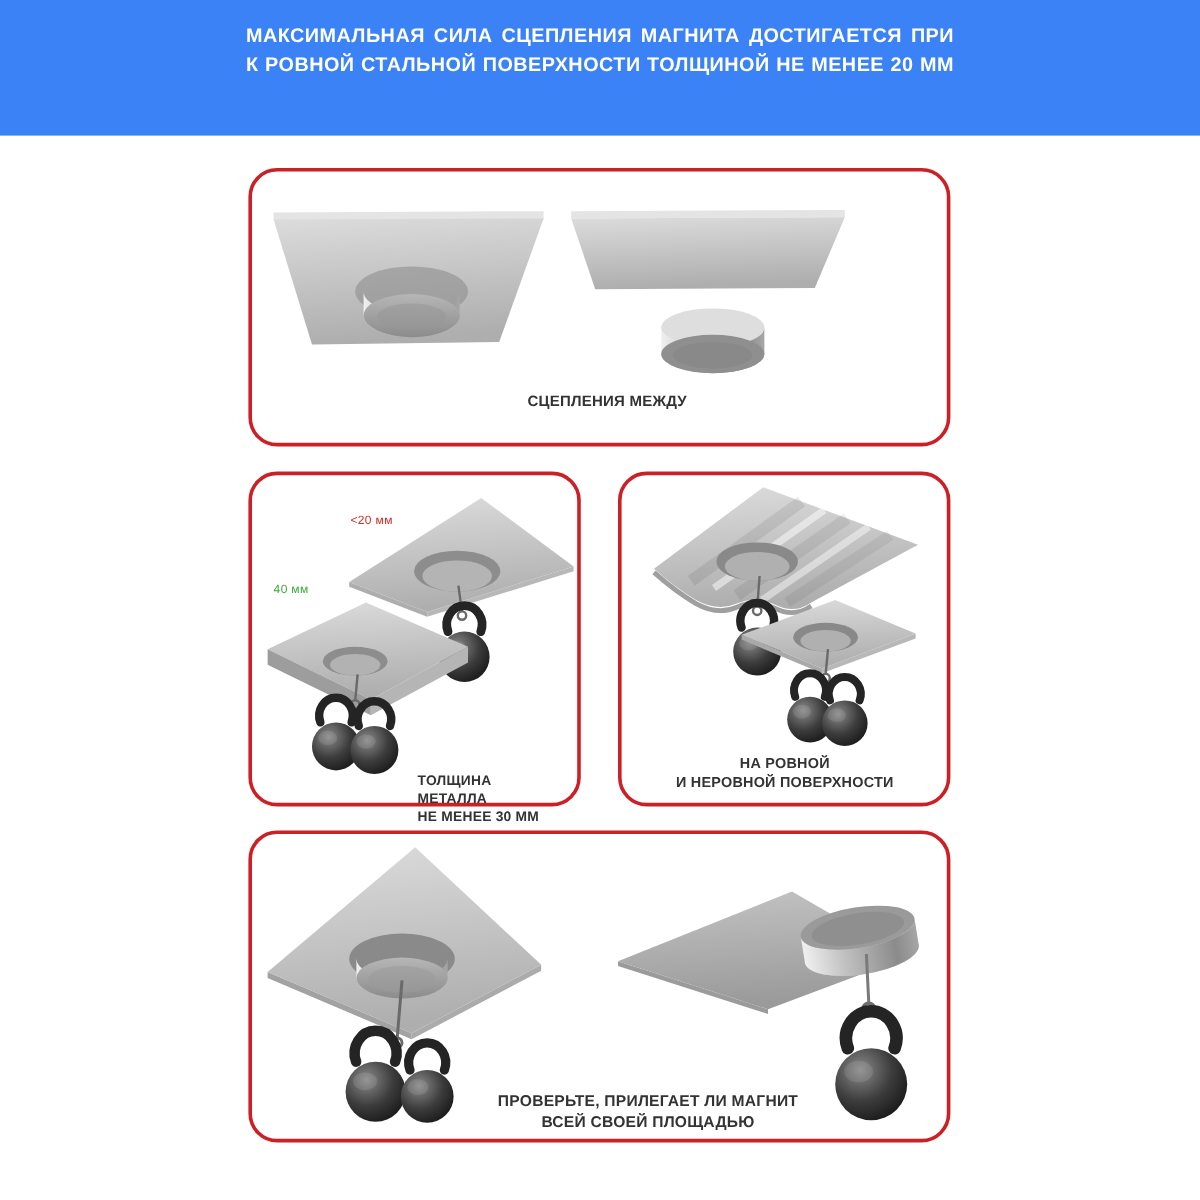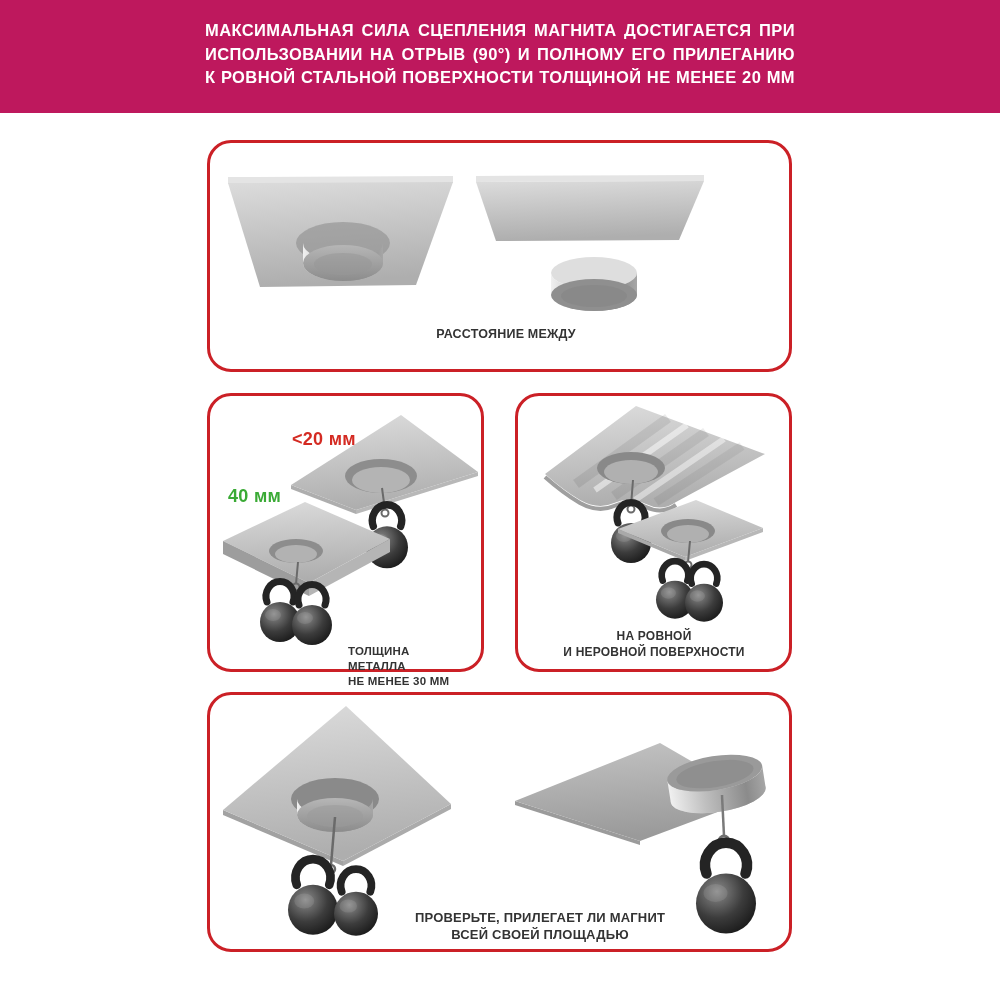--- a/index.html
+++ b/index.html
@@ -1,38 +1,38 @@
 <!DOCTYPE html>
 <html><head>
 <meta charset="utf-8">
 <style>
   html,body{margin:0;padding:0;background:#ffffff;}
   .page{position:relative;width:1000px;height:1000px;background:#ffffff;overflow:hidden;
         font-family:"Liberation Sans","DejaVu Sans",sans-serif;}
   
-  .header{position:absolute;left:0;top:0;width:1000px;height:113px;background:#be185d;}
+  .header{position:absolute;left:0;top:0;width:1000px;height:113px;background:#3b82f6;}
   .header-text{position:absolute;left:205px;top:19px;width:590px;}
   .header-line{color:#ffffff;font-weight:bold;font-size:16.5px;line-height:23.5px;
                letter-spacing:0.4px;text-align:justify;text-align-last:justify;white-space:nowrap;}
   
   .panel{position:absolute;border:3px solid #cb2026;border-radius:24px;background:#ffffff;box-sizing:border-box;}
   .panel svg{position:absolute;left:0;top:0;}
   #panel-distance{left:207px;top:140px;width:585px;height:232px;}
   #panel-thickness{left:207px;top:393px;width:277px;height:279px;}
   #panel-surface{left:515px;top:393px;width:277px;height:279px;}
   #panel-contact{left:207px;top:692px;width:585px;height:260px;}
   
   .caption{position:absolute;color:#333333;font-weight:bold;letter-spacing:0.2px;}
   .caption.center{text-align:center;}
   .cap-distance{left:146px;top:183px;width:300px;font-size:12.5px;line-height:16px;}
   .cap-thickness{left:138px;top:218px;font-size:11.5px;line-height:15px;text-align:left;margin-top:30px;}
   .cap-surface{left:12px;top:233px;width:248px;font-size:12px;line-height:15.5px;}
   .cap-contact{left:180px;top:215px;width:300px;font-size:13px;line-height:16.5px;}
   
-  .mlabel{position:absolute;font-weight:bold;font-size:18px;letter-spacing:0.3px;white-space:nowrap;}
+  .mlabel{position:absolute;font-weight:normal;font-size:10px;letter-spacing:0.3px;white-space:nowrap;}
   .mlabel.thin{left:82px;top:33px;color:#d42a22;}
   .mlabel.thick{left:18px;top:90px;color:#3aaa35;}
 </style>
 </head>
 <body>
 
 <div class="page">
 
   <svg width="0" height="0" style="position:absolute" aria-hidden="true">
     <defs>
@@ -67,21 +67,20 @@
       <g id="hookg">
         <line x1="0" y1="0" x2="0" y2="14" stroke="#6a6a6a" stroke-width="2"></line>
         <circle cx="0" cy="17.5" r="3.5" fill="none" stroke="#6a6a6a" stroke-width="2"></circle>
       </g>
     </defs>
   </svg>
 
   <header class="header">
     <div class="header-text">
       <div class="header-line">МАКСИМАЛЬНАЯ СИЛА СЦЕПЛЕНИЯ МАГНИТА ДОСТИГАЕТСЯ ПРИ</div>
-      <div class="header-line">ИСПОЛЬЗОВАНИИ НА ОТРЫВ (90°) И ПОЛНОМУ ЕГО ПРИЛЕГАНИЮ</div>
       <div class="header-line">К РОВНОЙ СТАЛЬНОЙ ПОВЕРХНОСТИ ТОЛЩИНОЙ НЕ МЕНЕЕ 20 ММ</div>
     </div>
   </header>
 
   <section class="panel" id="panel-distance">
     <svg viewBox="0 0 579 226" width="579" height="226">
 
       <g>
         <polygon points="18,34 243,33 243,40 18,41" fill="#e4e4e4"></polygon>
         <polygon points="18,40 243,39 206,142 50,144" fill="url(#gradPlate)"></polygon>
@@ -94,21 +93,21 @@
       <g>
         <polygon points="266,33 494,32 494,38 266,39" fill="#e4e4e4"></polygon>
         <polygon points="266,39 494,38 469,97 286,98" fill="url(#gradPlate)"></polygon>
         <ellipse cx="384" cy="130" rx="43" ry="16" fill="#dedede"></ellipse>
         <path d="M341,130 L341,152 A43,16 0 0 0 427,152 L427,130 A43,16 0 0 1 341,130 Z" fill="url(#gradMag)"></path>
         <ellipse cx="384" cy="152" rx="43" ry="16" fill="#8f8f8f"></ellipse>
         <ellipse cx="384" cy="153" rx="33" ry="11" fill="#858585" opacity="0.6"></ellipse>
       </g>
     </svg>
     <div class="caption center cap-distance">
-      <div>РАССТОЯНИЕ МЕЖДУ</div>
+      <div>СЦЕПЛЕНИЯ МЕЖДУ</div>
     </div>
   </section>
 
   <section class="panel" id="panel-thickness">
     <svg viewBox="0 0 271 273" width="271" height="273">
 
       <g>
         <polygon points="81,89 146,114 146,118 81,93" fill="#aeaeae"></polygon>
         <polygon points="146,114 268,76 268,80 146,118" fill="#b8b8b8"></polygon>
         <polygon points="81,89 191,19 268,76 146,114" fill="url(#gradPlate)"></polygon>

